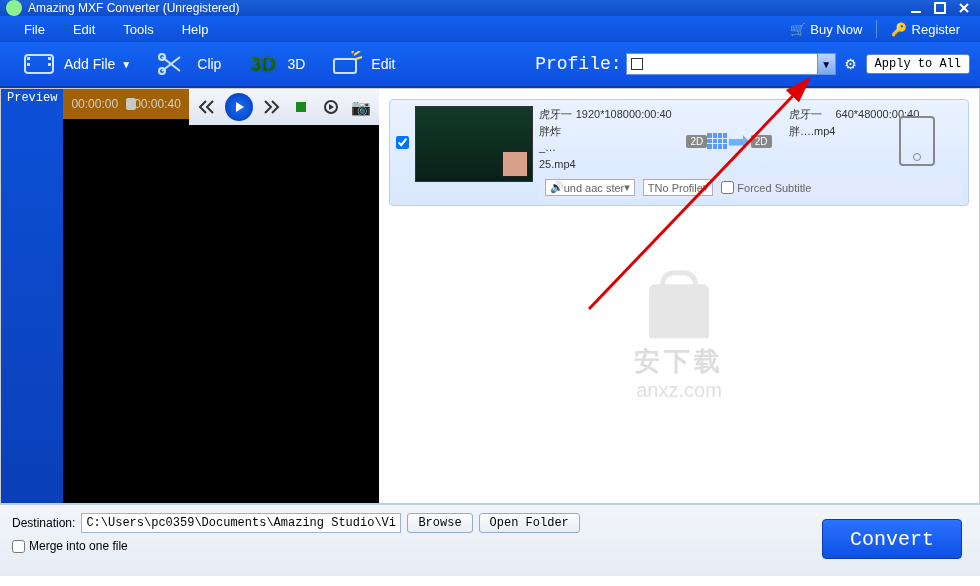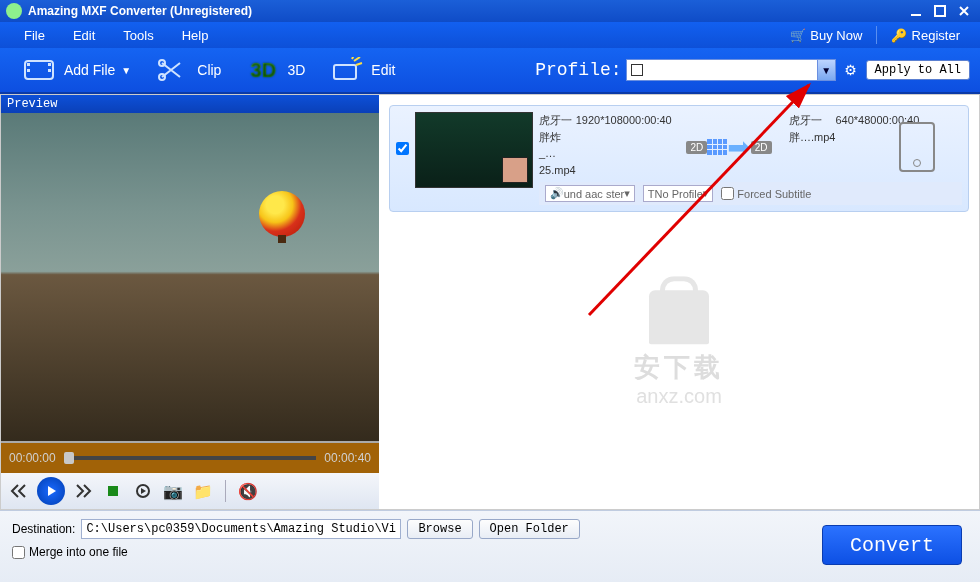--- a/index.html
+++ b/index.html
@@ -1,19 +1,19 @@
 <!DOCTYPE html>
 <html><head>
 <meta charset="utf-8">
 <style>
 * { box-sizing: border-box; margin: 0; padding: 0; font-family: "Segoe UI", Tahoma, sans-serif; }
 body { width: 980px; height: 586px; overflow: hidden; background: #fff; position: relative; }
 
 
-.titlebar { height: 22px; background: linear-gradient(#1b5fd8,#0f4cc7); display: flex; align-items: center; color: #fff; font-size: 12px; font-weight: bold; padding: 8px 6px; }
+.titlebar { height: 16px; background: linear-gradient(#1b5fd8,#0f4cc7); display: flex; align-items: center; color: #fff; font-size: 12px; font-weight: normal; padding: 8px 6px; }
 .titlebar .app-icon { width: 16px; height: 16px; background: #8df08d; border-radius: 8px; margin-right: 6px; }
 .titlebar .spacer { flex: 1; }
 .titlebar .win-btn { width: 20px; height: 16px; margin-left: 4px; display: flex; align-items: center; justify-content: center; cursor: pointer; }
 .titlebar .win-btn svg { width: 14px; height: 14px; }
 
 
 .menubar { height: 26px; background: linear-gradient(#1260f0,#0d50d8); display: flex; align-items: center; color: #fff; font-size: 13px; padding: 0 10px; }
 .menubar .menu-item { padding: 4px 14px; cursor: pointer; }
 .menubar .spacer { flex: 1; }
 .menubar .right-link { display: flex; align-items: center; padding: 0 10px; cursor: pointer; font-size: 13px; }
@@ -31,21 +31,21 @@
 .profile-select { background: #fff; border: 1px solid #6a8fe0; height: 22px; width: 210px; display: flex; align-items: center; font-family: "Courier New", monospace; font-size: 12px; padding: 0 4px; cursor: pointer; position: relative; }
 .profile-select .sq { width: 12px; height: 12px; border: 1px solid #333; margin-right: 6px; }
 .profile-select .dd { width: 18px; height: 20px; background: linear-gradient(#bcd4ff,#7aa8f0); position: absolute; right: 0; top: 0; border-left: 1px solid #6a8fe0; display: flex; align-items: center; justify-content: center; color: #003; font-size: 10px; }
 .gear-btn { width: 22px; height: 22px; display: flex; align-items: center; justify-content: center; cursor: pointer; color: #fff; }
 .apply-btn { background: #fff; border: 1px solid #5a7fd0; border-radius: 3px; padding: 2px 8px; font-family: "Courier New", monospace; font-size: 12px; cursor: pointer; }
 
 
 .main { display: flex; height: calc(586px - 26px - 26px - 46px - 72px); border: 1px solid #ccc; }
 
 
-.preview-col { width: 378px; background: #000; display: flex; flex-direction: column; }
+.preview-col { width: 378px; background: #000; display: flex; flex-direction: row; }
 .preview-label { background: linear-gradient(#0d50d8,#0a40b8); color: #fff; font-size: 12px; padding: 2px 6px; font-family: "Courier New", monospace; }
 .preview-image { flex: 1; position: relative; overflow: hidden; }
 .sky { position: absolute; inset: 0; background: linear-gradient(#5a7a78 0%, #7a9490 30%, #8aa09a 48%, #6b5840 49%, #332a1c 100%); }
 .balloon { position: absolute; right: 74px; top: 78px; width: 46px; height: 46px; border-radius: 50%; background: radial-gradient(circle at 35% 30%, #ffe84a 20%, #f7c418 40%, #d8301a 60%, #b01808 100%); }
 .balloon::after { content:""; position:absolute; left:50%; transform:translateX(-50%); top:44px; width:8px; height:8px; background:#4a2a10; }
 .barline { position: absolute; bottom: 0; left: 0; right: 0; height: 2px; background: #aaa; }
 .timebar { height: 30px; background: #a16207; display: flex; align-items: center; padding: 0 8px; color: #d0d0d0; font-size: 12px; font-family: "Courier New", monospace; }
 .timebar .track { flex: 1; height: 4px; background: #444; margin: 0 8px; position: relative; }
 .timebar .track .knob { position: absolute; left: 0; top: -4px; width: 10px; height: 12px; background: #c8c8c8; border-radius: 2px; }
 .ctrlbar { height: 36px; background: linear-gradient(#f4f6fa,#dfe6f2); display: flex; align-items: center; padding: 0 6px; gap: 6px; }

